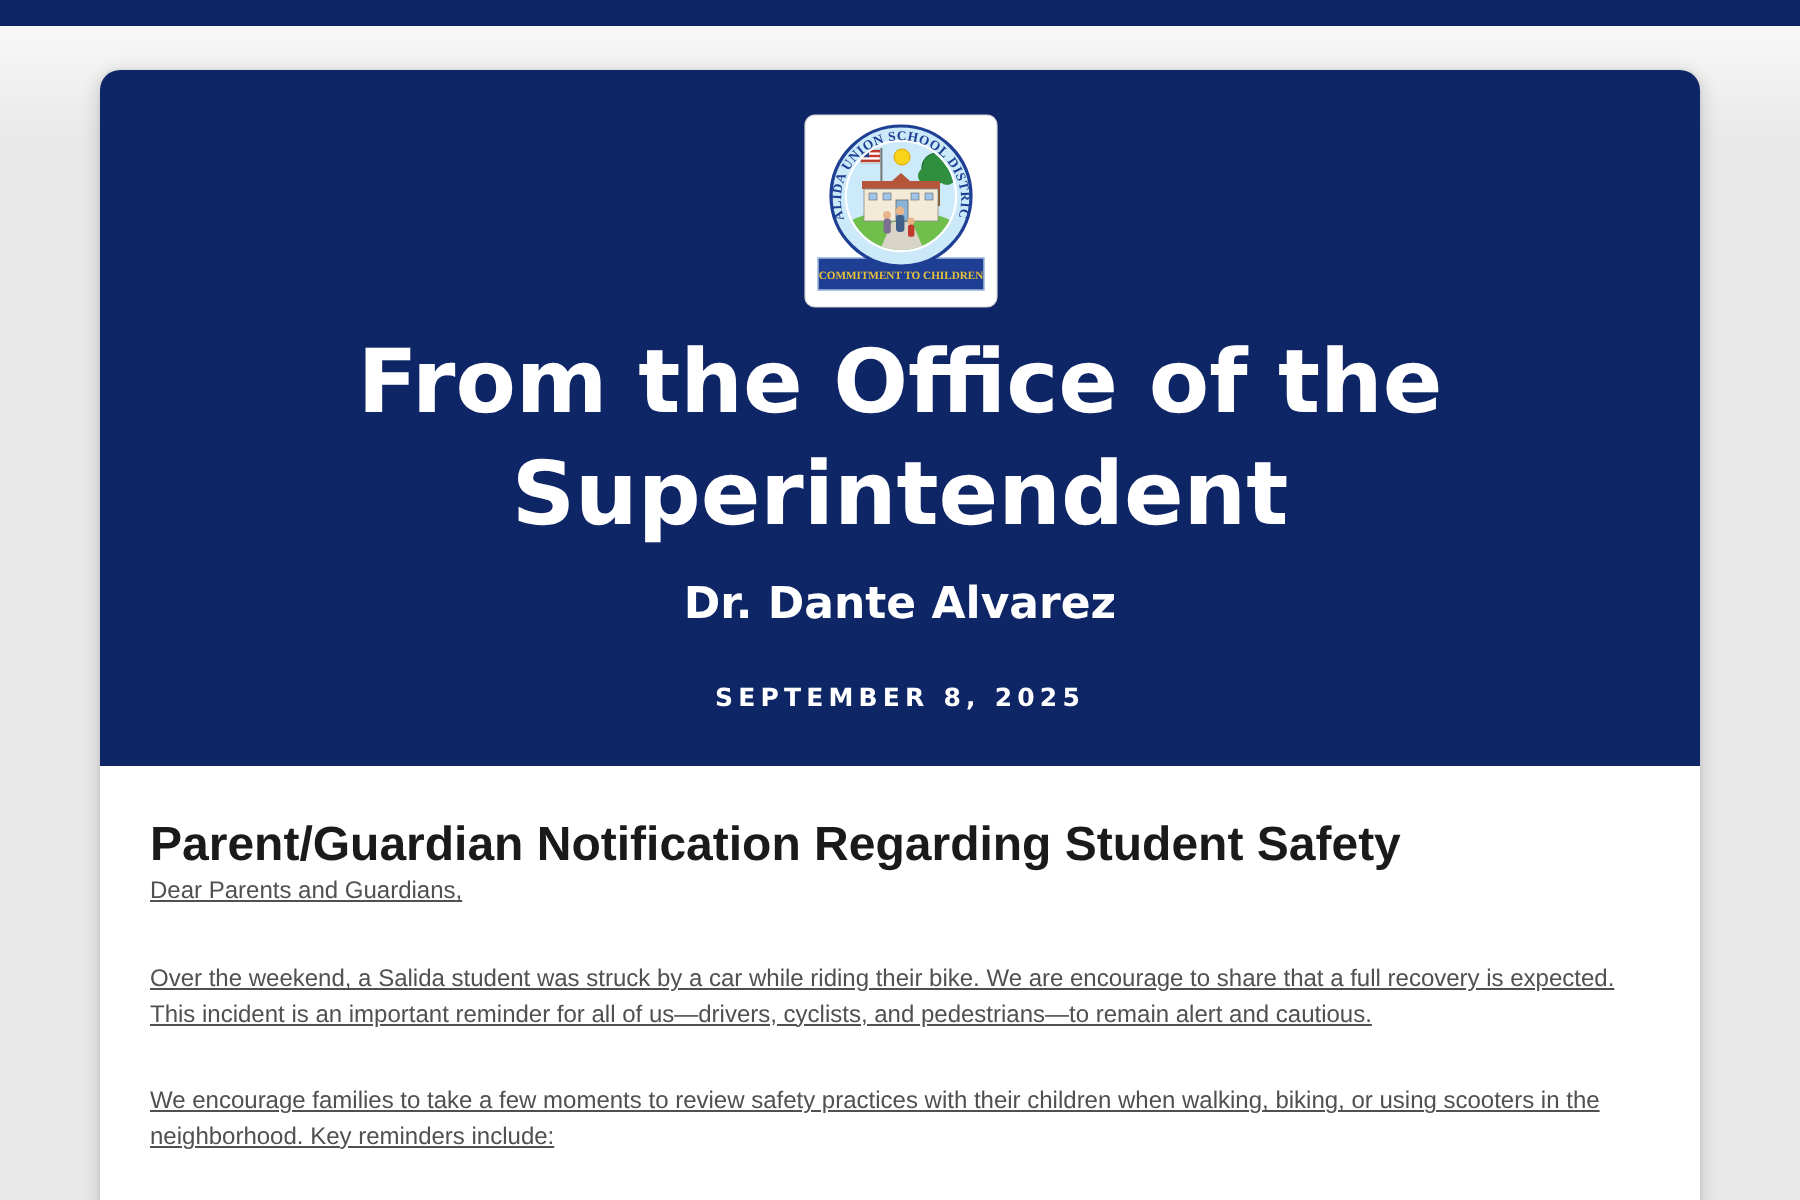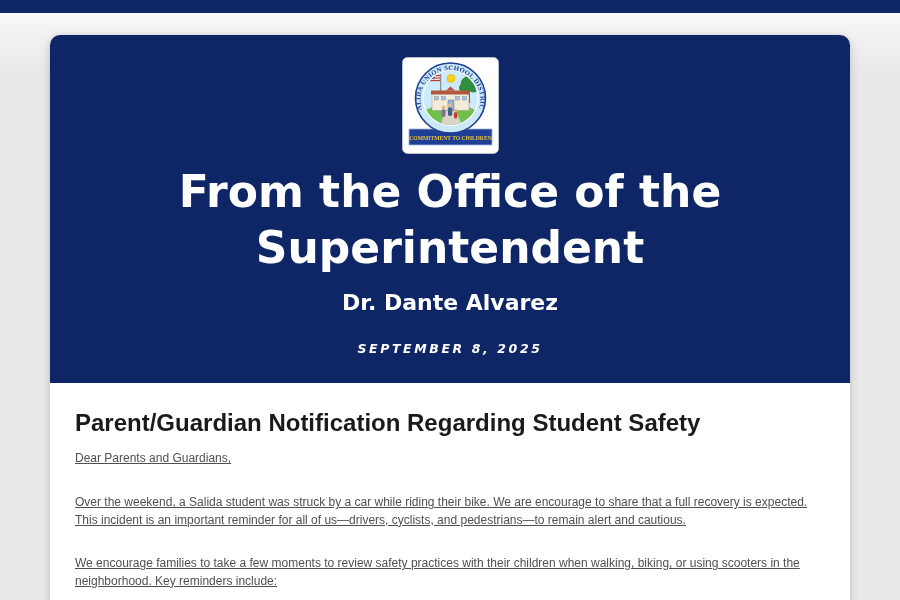--- a/index.html
+++ b/index.html
@@ -46,32 +46,30 @@
     font-weight: bold;
     margin-top: 13px;
   }
   .pub-date {
     font-family: "DejaVu Sans", sans-serif;
     color: #ffffff;
     font-size: 12.5px;
     font-weight: bold;
     letter-spacing: 2.6px;
     margin-top: 26px;
-    font-style: italic;
   }
   .card-body {
     background: #ffffff;
     padding: 26px 25px 40px 25px;
   }
   .article-heading {
     color: #1a1a1a;
     font-size: 24px;
     font-weight: bold;
     line-height: 1.2;
-    margin-bottom: 13px;
   }
   .card-body p {
     color: #505050;
     font-size: 12px;
     line-height: 1.47;
     margin-bottom: 26px;
     text-decoration: underline;
   }
   .card-body p:last-child { margin-bottom: 0; }
 </style>

